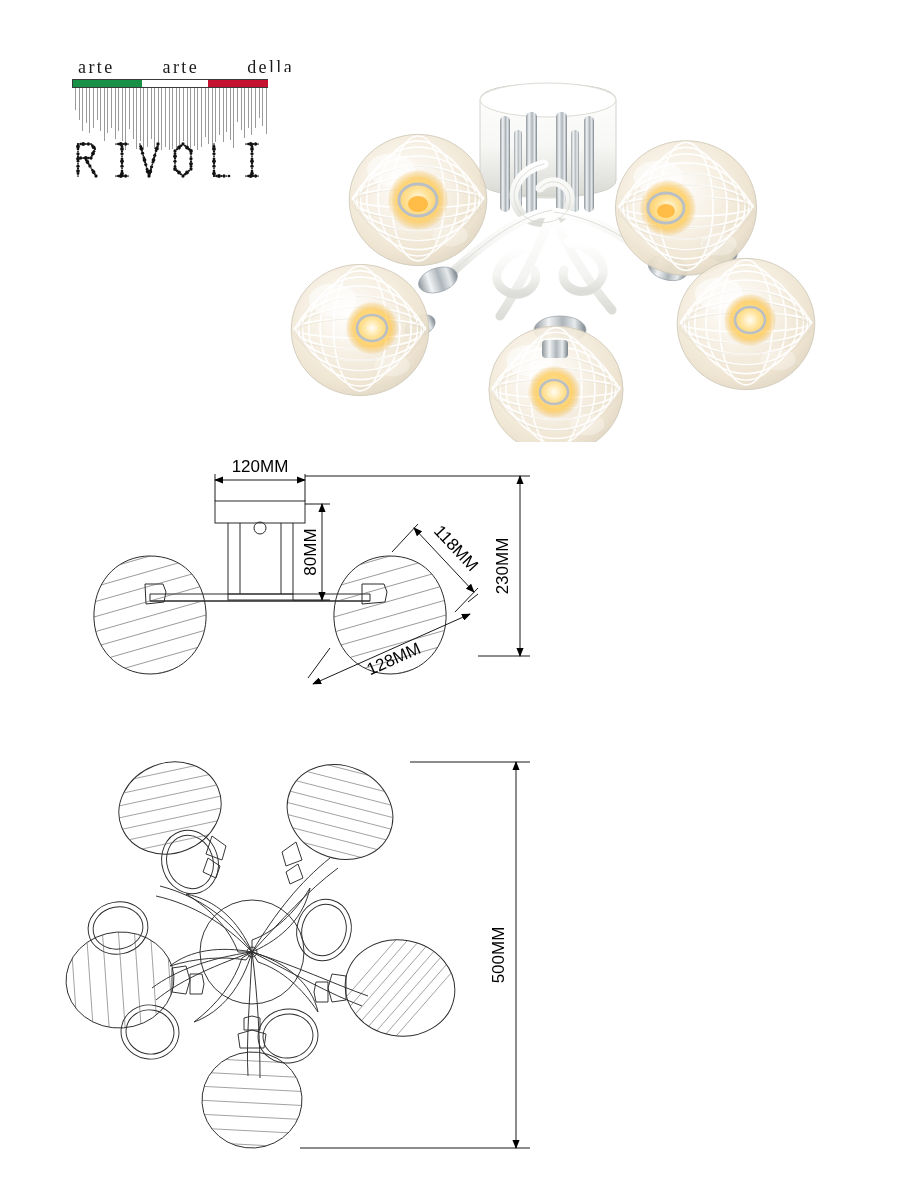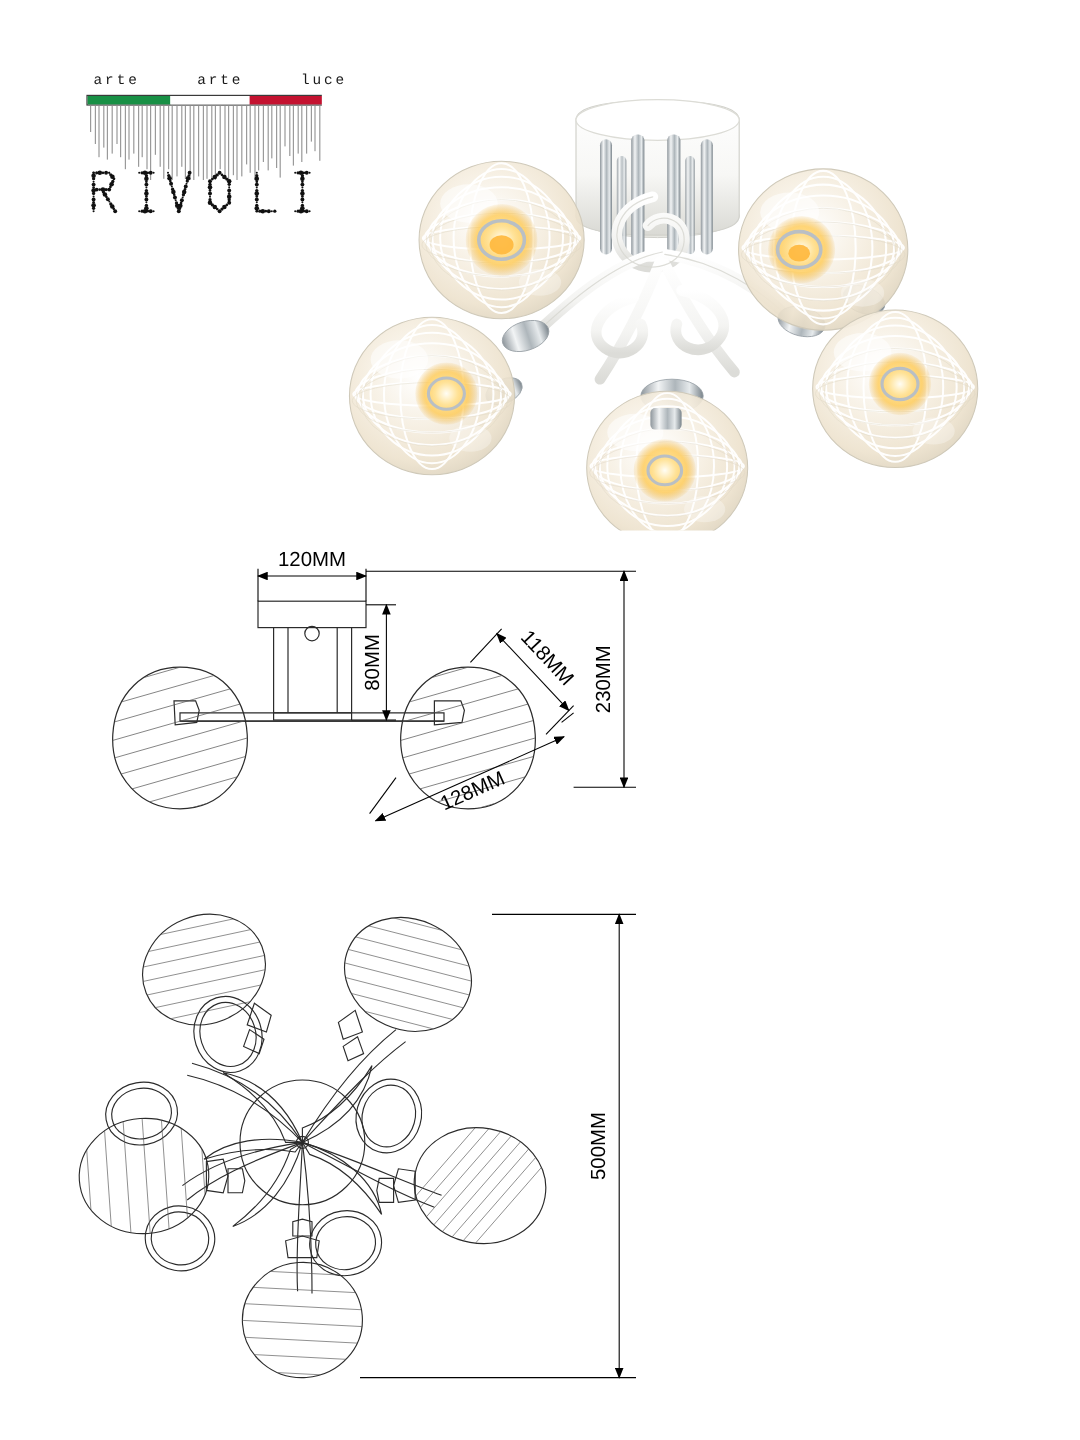--- a/index.html
+++ b/index.html
@@ -9,22 +9,22 @@
     font-family:"Liberation Sans", sans-serif;
     color:#111;
   }
   .page{position:absolute;inset:0;background:#fff;}
 
   
   .logo{position:absolute;left:72px;top:58px;width:206px;height:122px;}
   .logo-tagline{
     position:absolute;left:6px;top:0;width:200px;height:18px;
     display:flex;justify-content:space-between;align-items:center;
-    font-size:12px;letter-spacing:2.4px;color:#1a1a1a;
-    font-family:Liberation Mono, monospace;
+    font-size:18px;letter-spacing:2.4px;color:#1a1a1a;
+    font-family:Liberation Serif, serif;
     gap:48px;
   }
   .logo-tagline span{white-space:pre;}
   .flag{position:absolute;left:0;top:21px;width:206px;height:9px;display:flex;
         border:1px solid #3a3a3a;box-sizing:border-box;}
   .flag i{display:block;height:100%;}
   .flag i.g{flex:0 0 34%;}
   .flag i.w{flex:0 0 32%;}
   .flag i.r{flex:1 1 auto;}
   .strands{position:absolute;left:0;top:30px;width:206px;height:62px;overflow:hidden;}
@@ -52,21 +52,21 @@
 </head>
 <body>
 
 <div class="page">
 
   <div class="logo">
 
     <div class="logo-tagline">
       <span>arte</span>
       <span>arte</span>
-      <span>luce</span>
+      <span>della</span>
     </div>
 
     <div class="flag">
       <i class="g" style="background: rgb(24, 144, 69);"></i>
       <i class="w" style="background: rgb(255, 255, 255);"></i>
       <i class="r" style="background: rgb(196, 18, 48);"></i>
     </div>
 
     <div class="strands">
         <i style="left: 3px; height: 22px; background: rgb(154, 154, 154);"></i>

